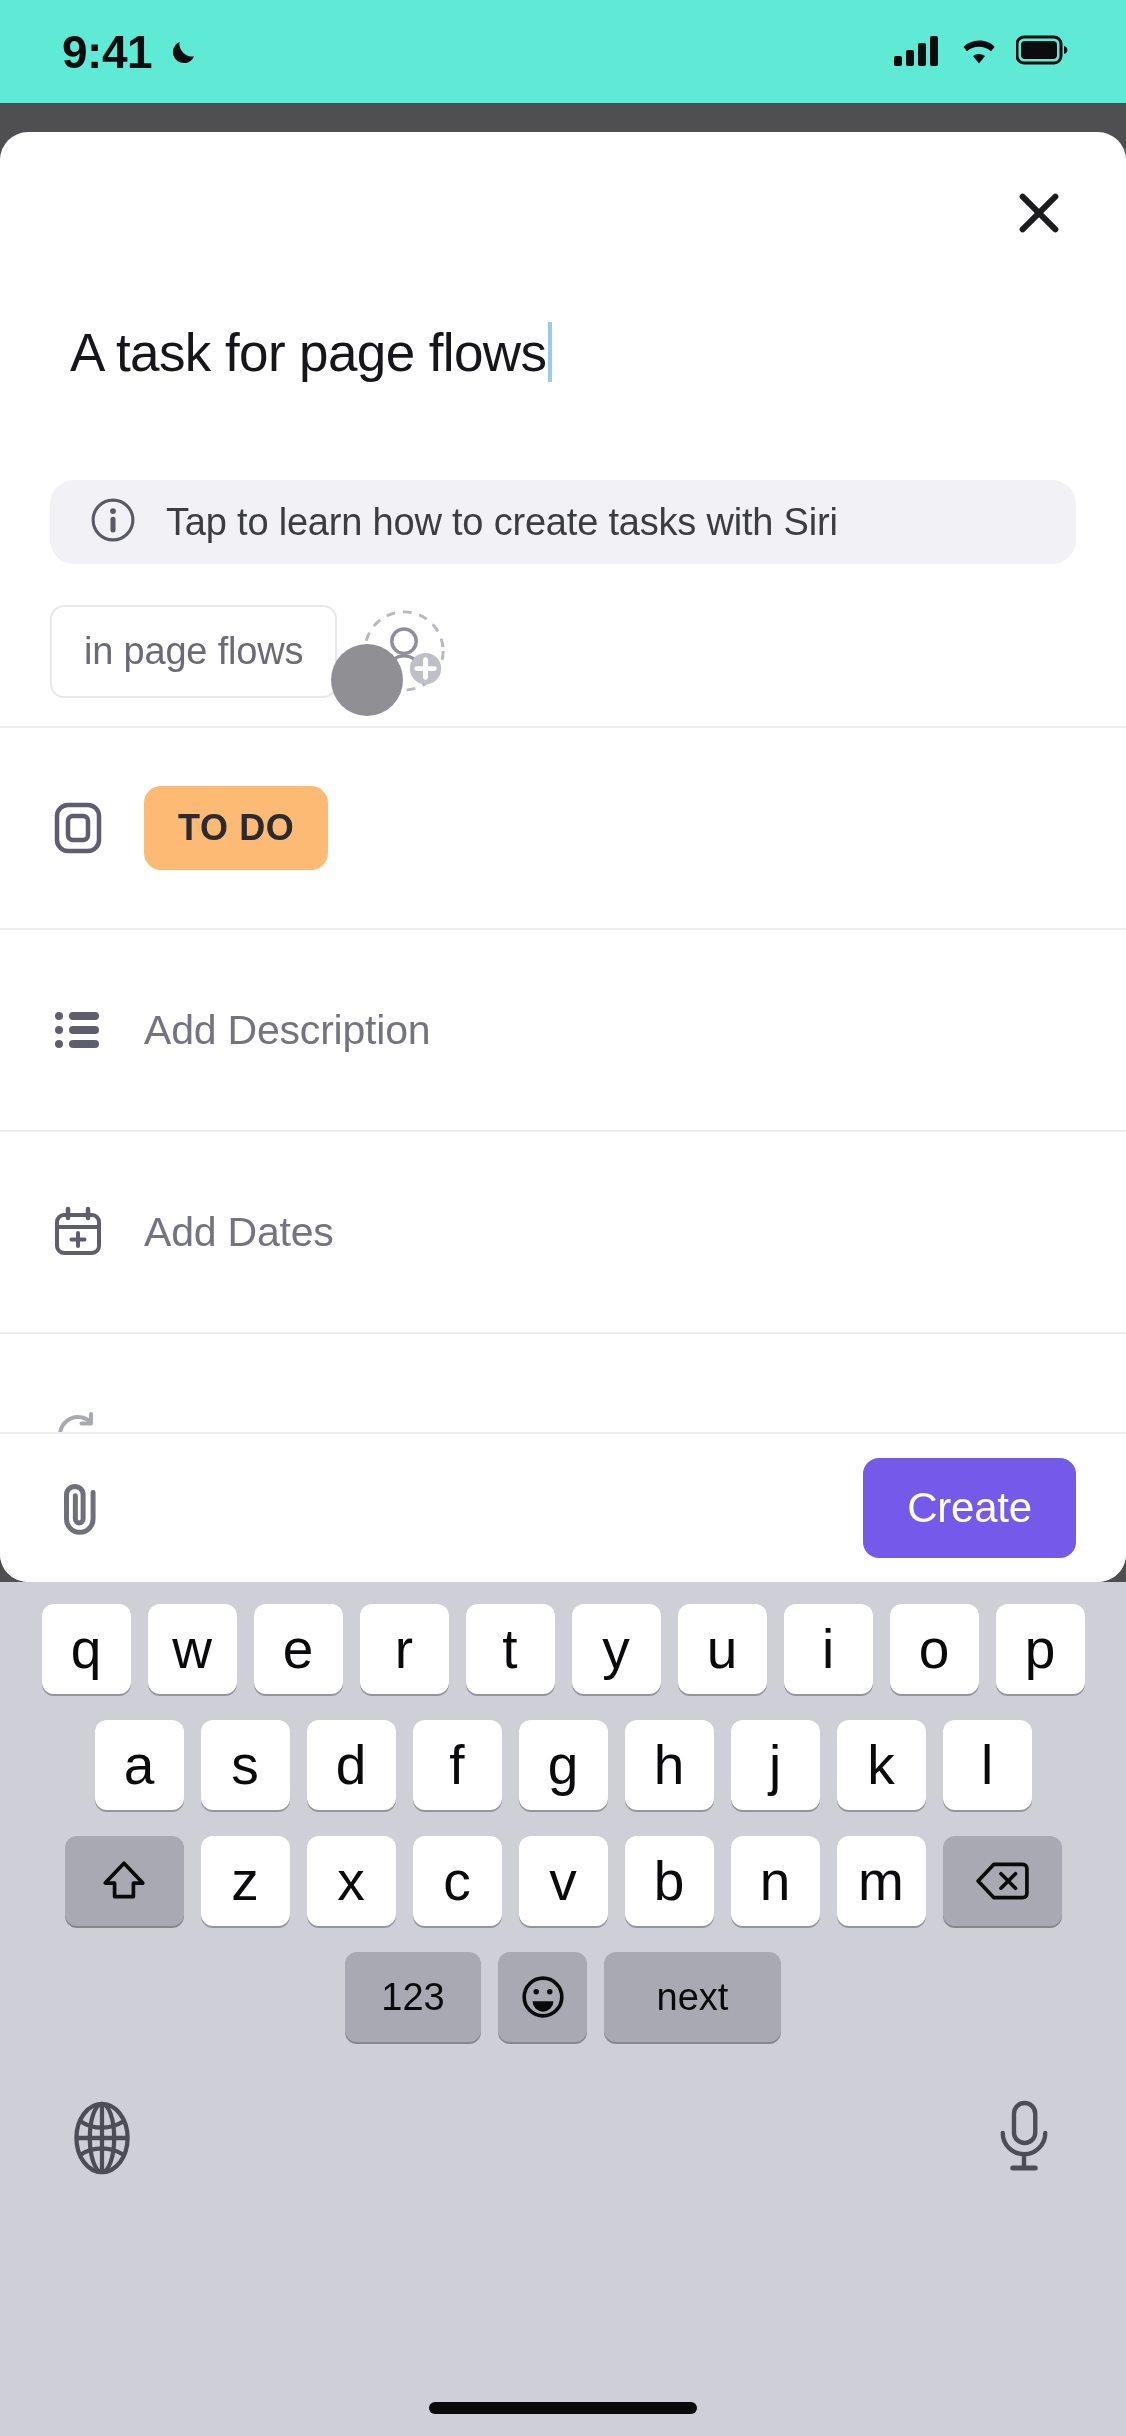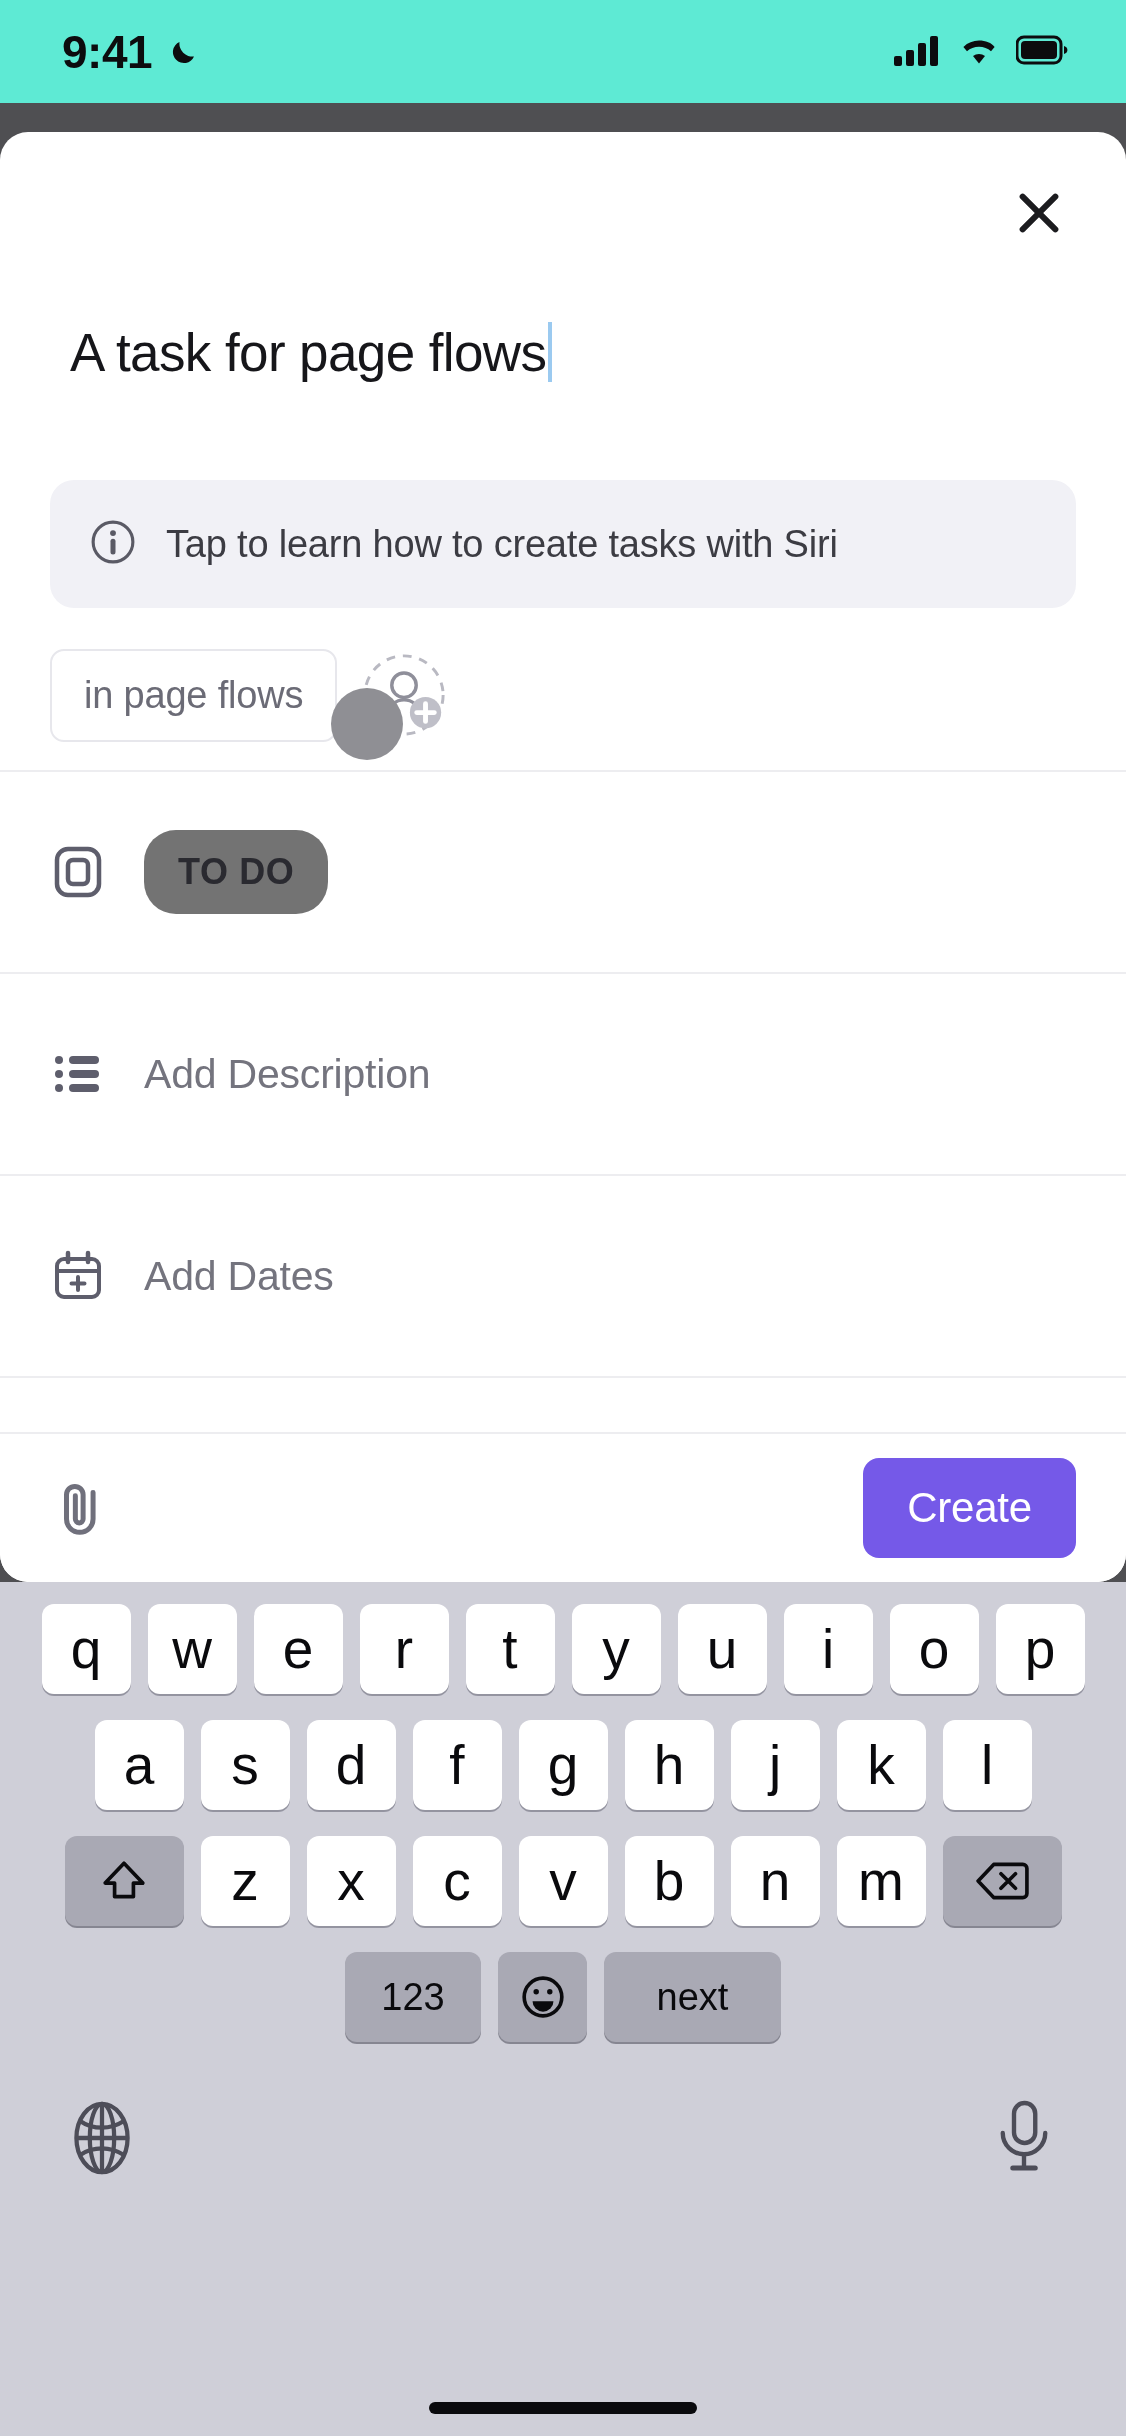--- a/index.html
+++ b/index.html
@@ -68,21 +68,21 @@
     background: #9bcaf0;
     margin-left: 2px;
     vertical-align: -12px;
   }
 
   
   .siri-banner {
     margin: 68px 50px 0 50px;
     background: #f1f1f6;
     border-radius: 24px;
-    height: 128px;
+    height: 84px;
     display: flex; align-items: center;
     padding: 0 40px;
     gap: 30px;
     flex: none;
     cursor: pointer;
   }
   .siri-text {
     font-size: 38px; color: #3c3c43;
     letter-spacing: -0.2px;
   }
@@ -138,22 +138,22 @@
   .field-icon {
     width: 56px; height: 56px;
     display: flex; align-items: center; justify-content: center;
     flex: none;
   }
   .field-label {
     font-size: 41px; color: #74747e;
     letter-spacing: -0.2px;
   }
   .status-badge {
-    background: #737373;
-    border-radius: 32px;
+    background: #fdba74;
+    border-radius: 17px;
     height: 84px;
     display: flex; align-items: center;
     padding: 0 34px;
     font-size: 36px; font-weight: 700;
     color: #2a2a30;
     letter-spacing: 0.6px;
     cursor: pointer;
   }
 
   

